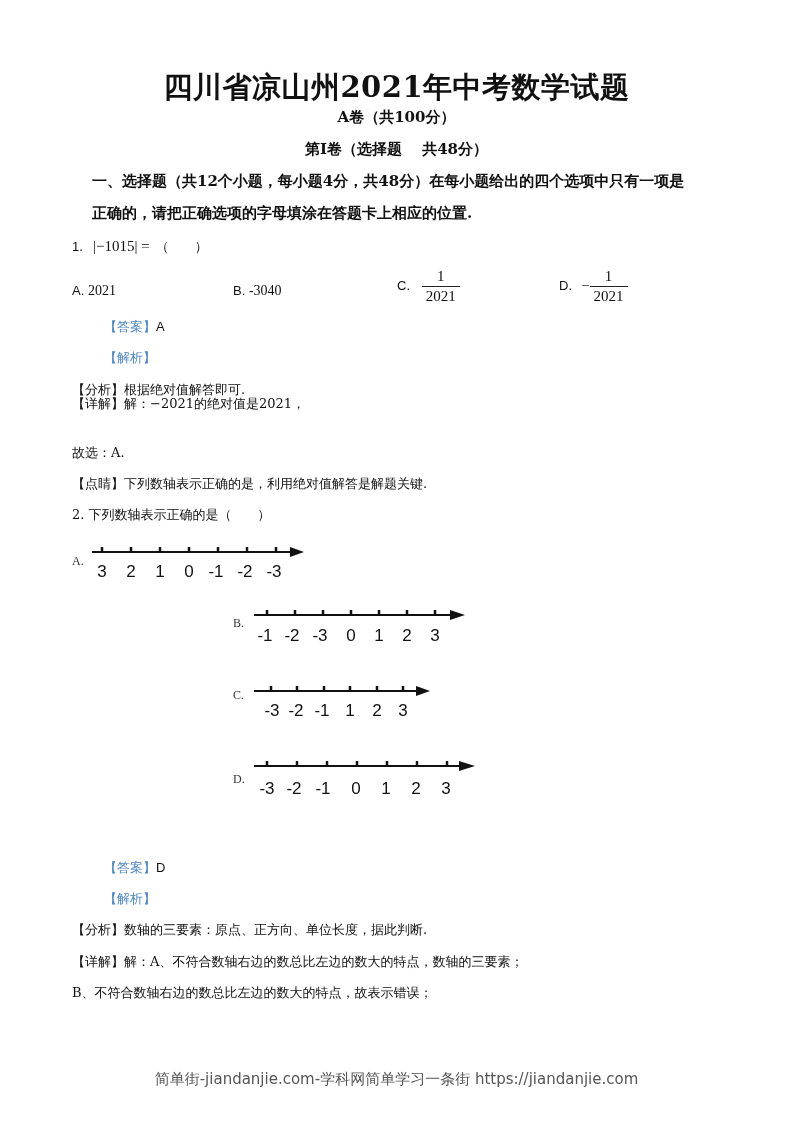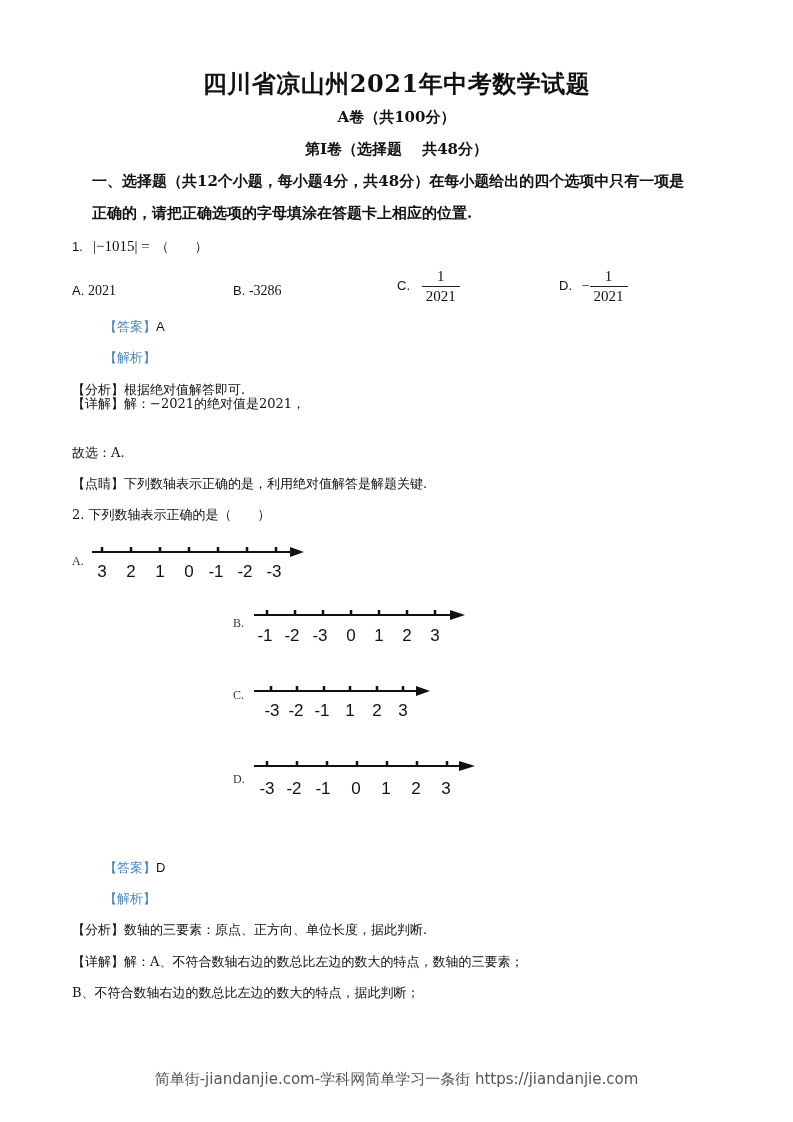--- a/index.html
+++ b/index.html
@@ -1,19 +1,19 @@
 <!DOCTYPE html>
 <html><head>
 <meta charset="utf-8">
 <style>
   html, body { margin: 0; padding: 0; background: #ffffff; }
   body { width: 793px; height: 1122px; position: relative; overflow: hidden;
          font-family: "DejaVu Serif", "Liberation Serif", serif; color: #111; }
   .abs { position: absolute; white-space: nowrap; }
-  .title { left: 0; width: 793px; top: 68px; text-align: center; font-size: 24px; font-weight: bold; letter-spacing: 0.5px; }
+  .title { left: 0; width: 793px; top: 68px; text-align: center; font-size: 29px; font-weight: bold; letter-spacing: 0.5px; }
   .sub1 { left: 0; width: 793px; top: 108px; text-align: center; font-size: 15px; font-weight: bold; }
   .sub2 { left: 0; width: 793px; top: 140px; text-align: center; font-size: 15px; font-weight: bold; }
   .sec { left: 72px; font-size: 15px; font-weight: bold; margin-left: 20px; }
   .q { left: 72px; font-size: 13px; }
   .opt { font-size: 13px; font-family: "Liberation Sans", sans-serif; }
   .opt .v { font-family: "Liberation Serif", serif; font-size: 14px; }
   .frac { display: inline-flex; flex-direction: column; align-items: center; vertical-align: middle; font-family: "Liberation Serif", serif; font-size: 15px; margin-left: 8px; }
   .frac .num { padding: 0 4px 1px; }
   .frac .den { border-top: 1px solid #222; padding: 1px 4px 0; }
   .blue { color: #4a86c5; margin-left: 32px; }
@@ -39,21 +39,21 @@
   <span class="abs-bars" style="margin-left:6px">|−1015| =</span>
   <span style="margin-left:2px">（　　）</span>
 </div>
 
 <div class="abs opt" style="left:72px;top:283px">
   <span>A.</span>
   <span class="v">2021</span>
 </div>
 <div class="abs opt" style="left:233px;top:283px">
   <span>B.</span>
-  <span class="v">-3286</span>
+  <span class="v">-3040</span>
 </div>
 <div class="abs opt" style="left:397px;top:268px">
   <span>C.</span>
   <span class="frac">
     <span class="num">1</span>
     <span class="den">2021</span>
   </span>
 </div>
 <div class="abs opt" style="left:559px;top:268px">
   <span>D.</span>
@@ -167,15 +167,15 @@
   <span class="tick-label" style="left:416px;top:779px">2</span>
   <span class="tick-label" style="left:446px;top:779px">3</span>
 </div>
 
 <div class="abs body-text" style="top:859px">
   <span class="blue">【答案】</span><span style="font-family:'Liberation Sans',sans-serif">D</span>
 </div>
 <div class="abs body-text blue" style="top:890px">【解析】</div>
 <div class="abs body-text" style="top:921px">【分析】数轴的三要素：原点、正方向、单位长度，据此判断.</div>
 <div class="abs body-text" style="top:953px">【详解】解：A、不符合数轴右边的数总比左边的数大的特点，数轴的三要素；</div>
-<div class="abs body-text" style="top:984px">B、不符合数轴右边的数总比左边的数大的特点，据此判断；</div>
+<div class="abs body-text" style="top:984px">B、不符合数轴右边的数总比左边的数大的特点，故表示错误；</div>
 
 <div class="abs footer">简单街-jiandanjie.com-学科网简单学习一条街 https://jiandanjie.com</div>
 
 </body></html>

